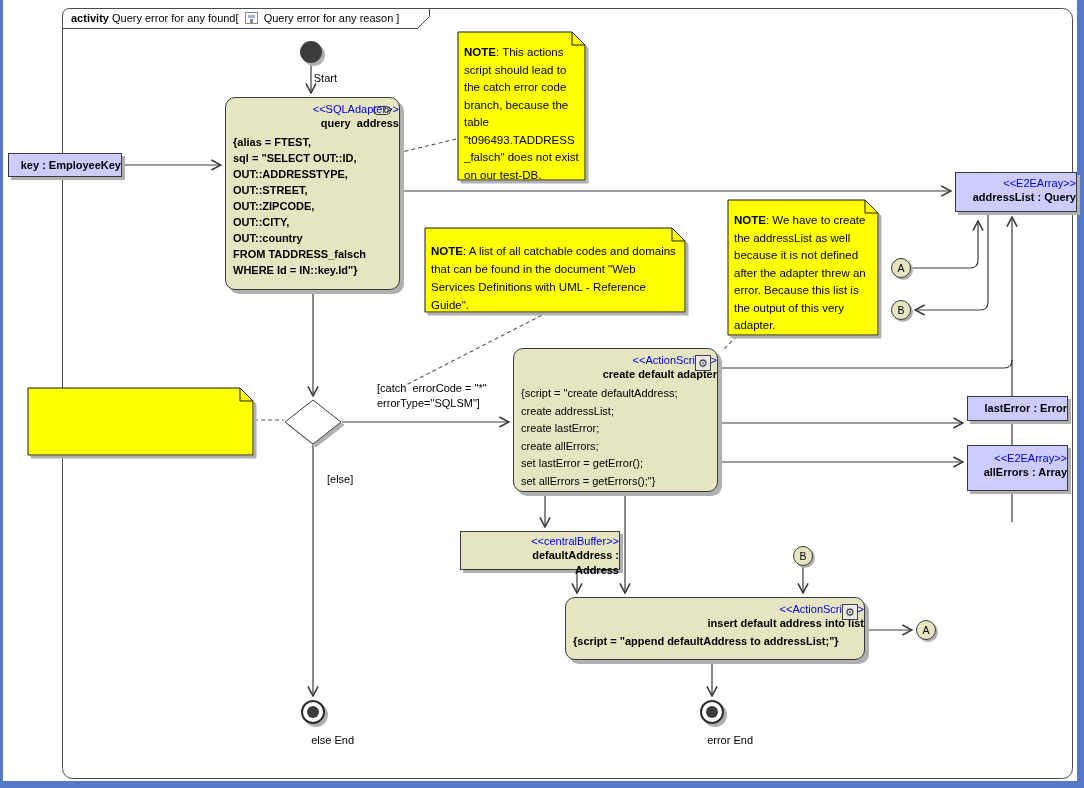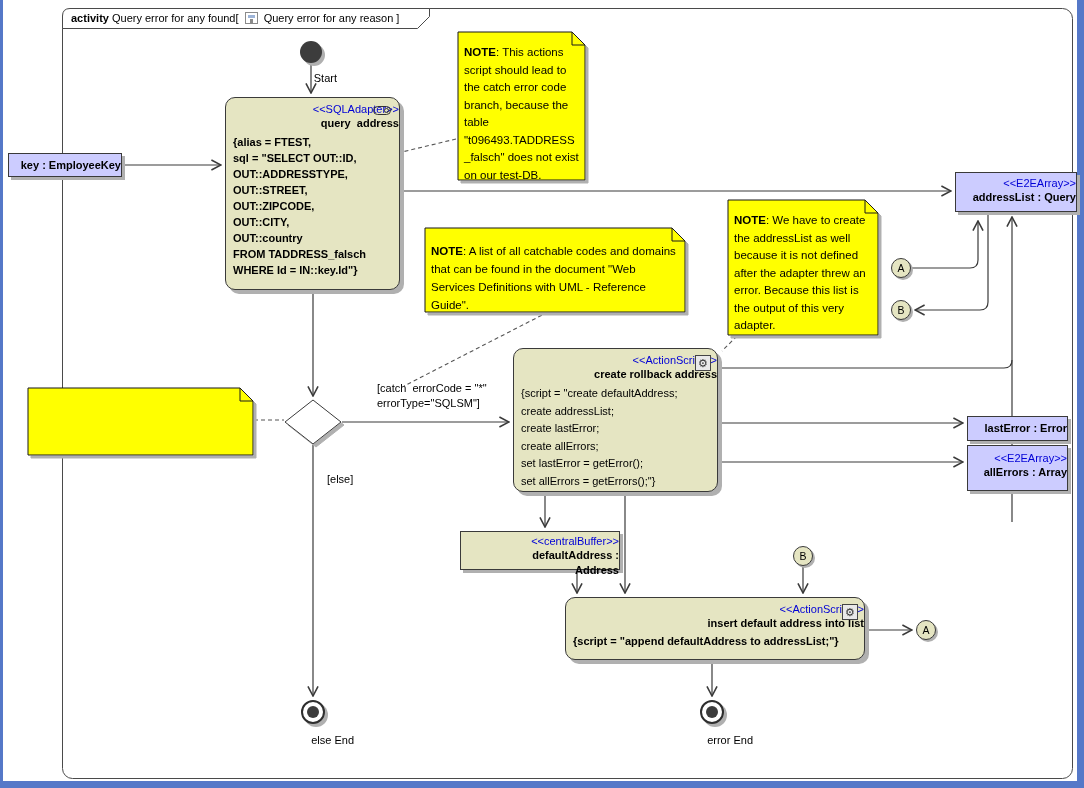--- a/index.html
+++ b/index.html
@@ -169,30 +169,30 @@
   </div>
 
   <div class="abs" style="left:285px;top:400px;width:56px;height:44px;"></div>
   <div class="abs pre" style="left:329px;top:381px;line-height:15px;">[catch  errorCode = "*"
 errorType="SQLSM"]</div>
   <div class="abs" style="left:327px;top:473px;">[else]</div>
 
   <div class="node" style="left:513px;top:348px;width:205px;height:144px;">
     <div class="gear">⚙</div>
     <div class="ctr blue stereo">&lt;&lt;ActionScript&gt;&gt;</div>
-    <div class="ctr b name-line">create rollback address</div>
+    <div class="ctr b name-line">create default adapter</div>
     <div class="body-text17">{script = "create defaultAddress;
 create addressList;
 create lastError;
 create allErrors;
 set lastError = getError();
 set allErrors = getErrors();"}</div>
   </div>
 
-  <div class="lav ctr" style="left:967px;top:416px;width:101px;height:25px;line-height:23px;">
+  <div class="lav ctr" style="left:967px;top:396px;width:101px;height:25px;line-height:23px;">
     <span class="b">lastError : Error</span>
   </div>
 
   <div class="lav ctr" style="left:967px;top:445px;width:101px;height:46px;padding-top:6px;">
     <div class="blue stereo">&lt;&lt;E2EArray&gt;&gt;</div>
     <div class="b name-line">allErrors : Array</div>
   </div>
 
   <div class="rect-node ctr" style="left:460px;top:531px;width:160px;height:39px;padding-left:33px;">
     <div class="blue stereo">&lt;&lt;centralBuffer&gt;&gt;</div>

